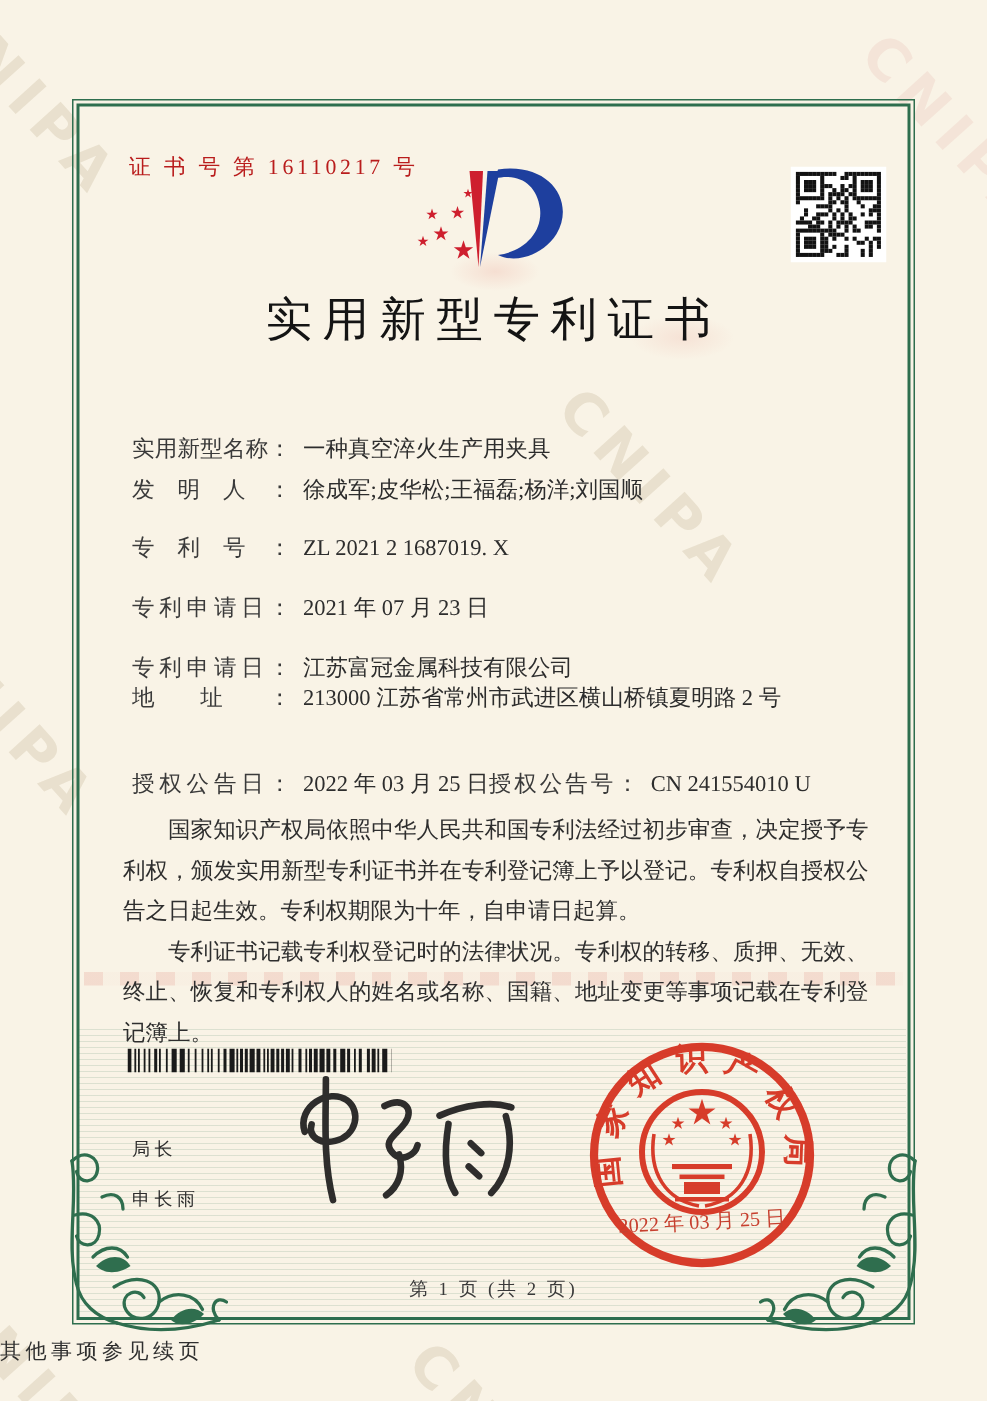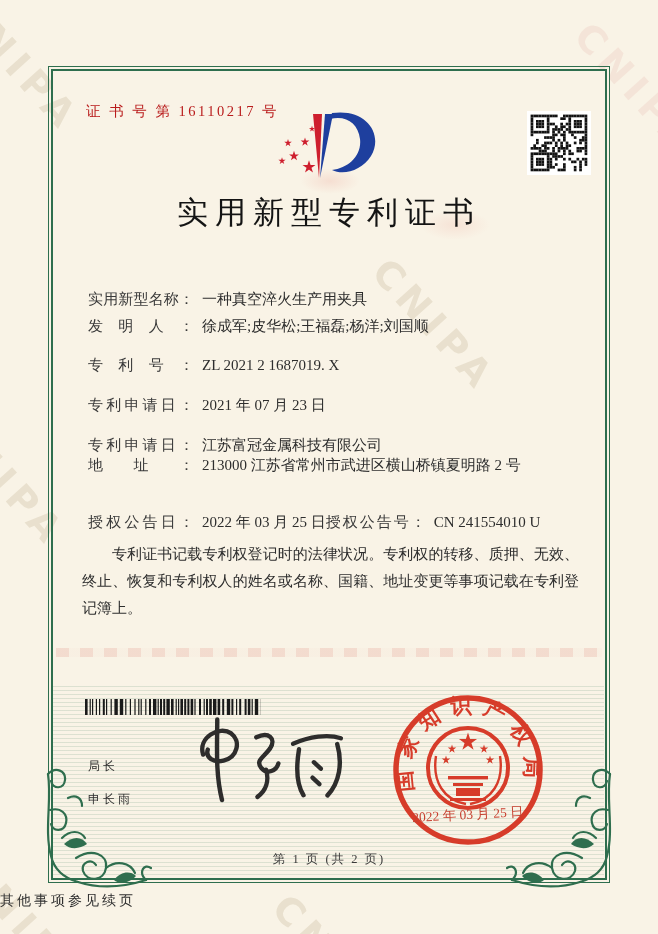--- a/index.html
+++ b/index.html
@@ -372,20 +372,21 @@
     <span class="lbl">专利申请日：</span><span class="val">江苏富冠金属科技有限公司</span>
   </div>
   <div class="row" style="top:456px;">
     <span class="lbl">地址：</span><span class="val">213000 江苏省常州市武进区横山桥镇夏明路 2 号</span>
   </div>
   <div class="row" style="top:513px;">
     <span class="lbl">授权公告日：</span><span class="val">2022 年 03 月 25 日</span><span class="lbl2">授权公告号：</span><span class="val">CN 241554010 U</span>
   </div>
 
   <div id="paras">
+    <p>国家知识产权局依照中华人民共和国专利法经过初步审查，决定授予专利权，颁发实用新型专利证书并在专利登记簿上予以登记。专利权自授权公告之日起生效。专利权期限为十年，自申请日起算。</p>
     <p>专利证书记载专利权登记时的法律状况。专利权的转移、质押、无效、终止、恢复和专利权人的姓名或名称、国籍、地址变更等事项记载在专利登记簿上。</p>
   </div>
 
   <svg id="barcode" width="178" height="16">
       <rect x="0.00" y="0" width="2.60" height="16" fill="#1a1a1a"></rect>
       <rect x="4.60" y="0" width="1.20" height="16" fill="#1a1a1a"></rect>
       <rect x="7.00" y="0" width="1.20" height="16" fill="#1a1a1a"></rect>
       <rect x="10.80" y="0" width="1.20" height="16" fill="#1a1a1a"></rect>
       <rect x="14.00" y="0" width="1.20" height="16" fill="#1a1a1a"></rect>
       <rect x="17.80" y="0" width="2.00" height="16" fill="#1a1a1a"></rect>

